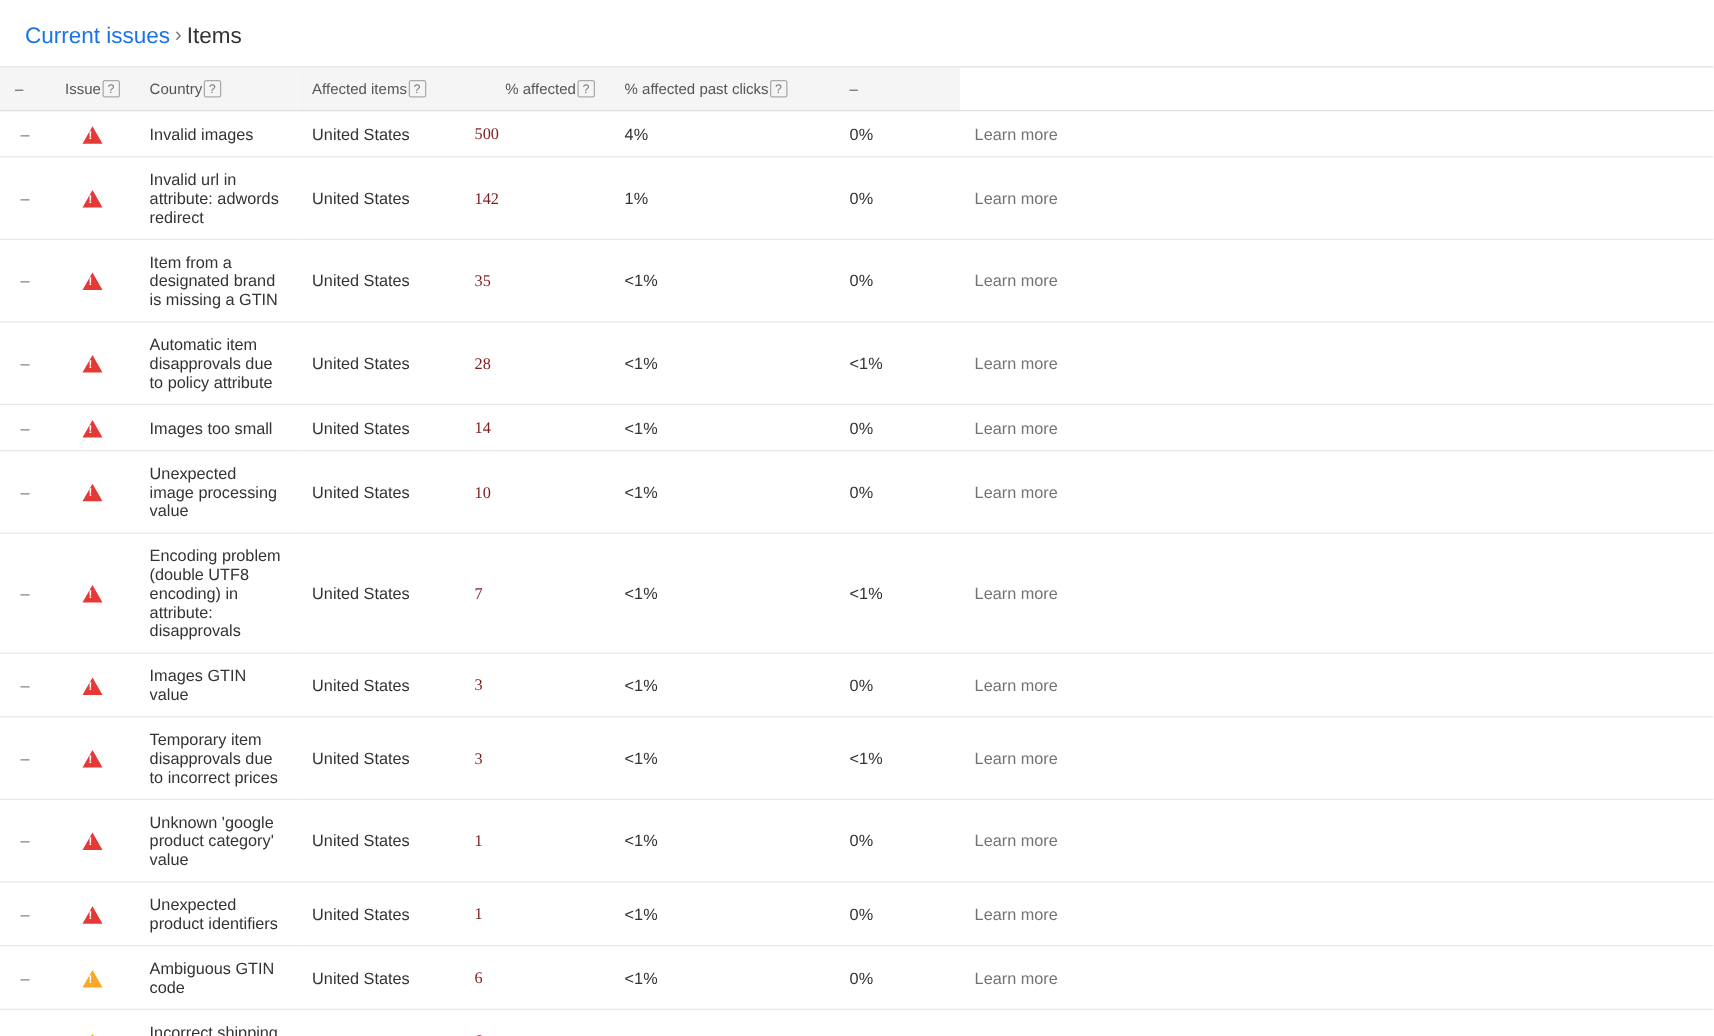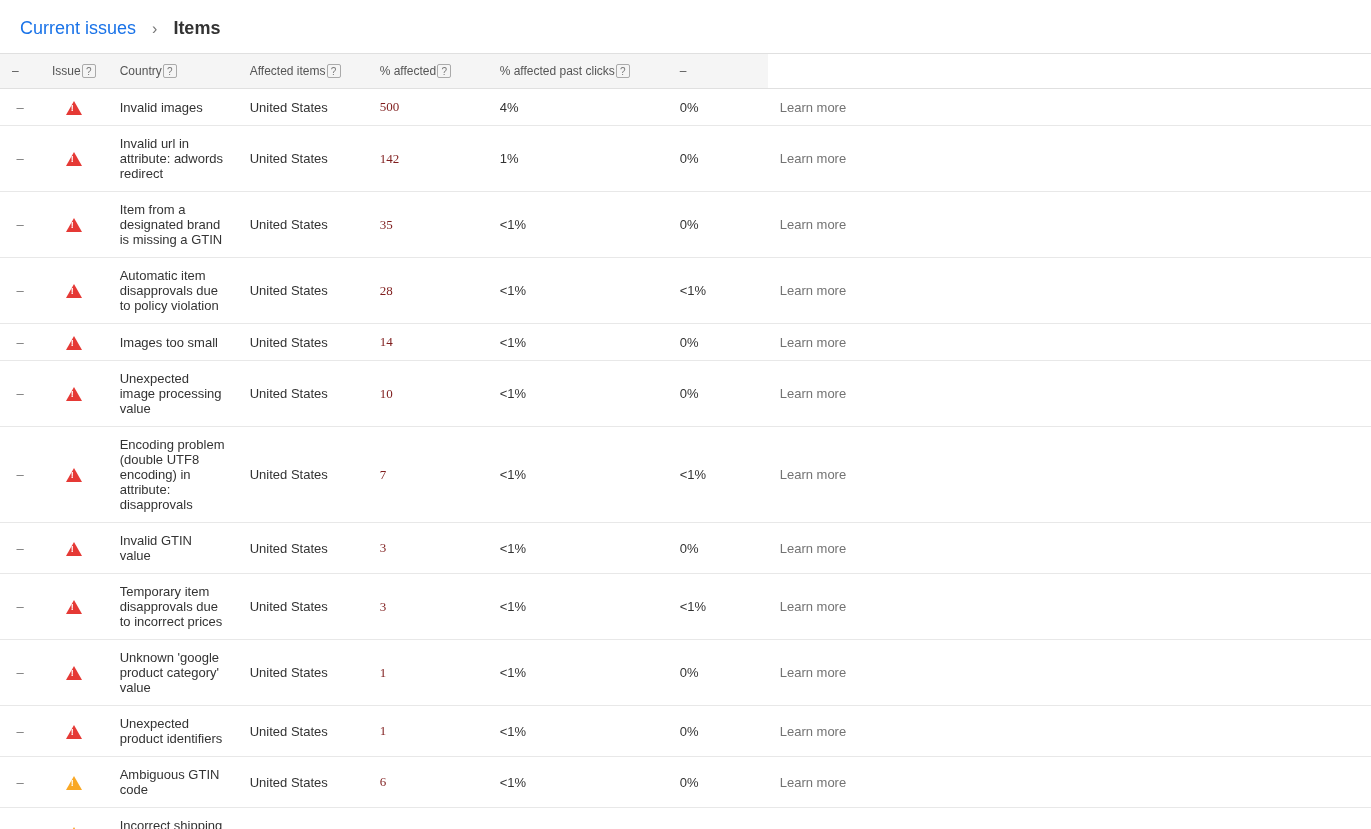--- a/index.html
+++ b/index.html
@@ -8,34 +8,34 @@
       font-size: 13px;
       color: #333;
       background: #fff;
     }
     .breadcrumb {
       padding: 18px 20px 14px 20px;
       font-size: 18px;
       color: #333;
       display: flex;
       align-items: center;
-      gap: 16px;
+      gap: 4px;
     }
     .breadcrumb-link {
       color: #1a73e8;
       cursor: pointer;
       text-decoration: none;
     }
     .breadcrumb-separator {
       color: #777;
       font-size: 16px;
     }
     .breadcrumb-current {
       color: #333;
-      font-weight: bold;
+      font-weight: normal;
     }
     .table-container {
       border-top: 1px solid #e0e0e0;
     }
     table {
       width: 100%;
       border-collapse: collapse;
     }
     thead tr {
       background: #f5f5f5;
@@ -46,21 +46,21 @@
       text-align: left;
       font-weight: normal;
       color: #555;
       font-size: 12px;
       white-space: nowrap;
     }
     th.col-dash { width: 40px; }
     th.col-issue { }
     th.col-country { width: 130px; }
     th.col-affected { width: 130px; }
-    th.col-pct { width: 120px; }
+    th.col-pct { width: 120px; text-align: right; }
     th.col-pct-clicks { width: 180px; }
     th.col-actions { width: 100px; }
     .th-label {
       display: inline-flex;
       align-items: center;
       gap: 1px;
     }
     .help-icon {
       display: inline-flex;
       align-items: center;
@@ -220,21 +220,21 @@
           <td>Item from a designated brand is missing a GTIN</td>
           <td>United States</td>
           <td class="td-number">35</td>
           <td>&lt;1%</td>
           <td>0%</td>
           <td><a class="learn-more">Learn more</a></td>
         </tr>
         <tr>
           <td class="td-dash icon-cell">–</td>
           <td style="width: 32px; text-align: center;"><span class="icon-red-triangle"></span></td>
-          <td>Automatic item disapprovals due to policy violation</td>
+          <td>Automatic item disapprovals due to policy attribute</td>
           <td>United States</td>
           <td class="td-number">28</td>
           <td>&lt;1%</td>
           <td>&lt;1%</td>
           <td><a class="learn-more">Learn more</a></td>
         </tr>
         <tr>
           <td class="td-dash icon-cell">–</td>
           <td style="width: 32px; text-align: center;"><span class="icon-red-triangle"></span></td>
           <td>Images too small</td>
@@ -260,21 +260,21 @@
           <td>Encoding problem (double UTF8 encoding) in attribute: disapprovals</td>
           <td>United States</td>
           <td class="td-number">7</td>
           <td>&lt;1%</td>
           <td>&lt;1%</td>
           <td><a class="learn-more">Learn more</a></td>
         </tr>
         <tr>
           <td class="td-dash icon-cell">–</td>
           <td style="width: 32px; text-align: center;"><span class="icon-red-triangle"></span></td>
-          <td>Invalid GTIN value</td>
+          <td>Images GTIN value</td>
           <td>United States</td>
           <td class="td-number">3</td>
           <td>&lt;1%</td>
           <td>0%</td>
           <td><a class="learn-more">Learn more</a></td>
         </tr>
         <tr>
           <td class="td-dash icon-cell">–</td>
           <td style="width: 32px; text-align: center;"><span class="icon-red-triangle"></span></td>
           <td>Temporary item disapprovals due to incorrect prices</td>

